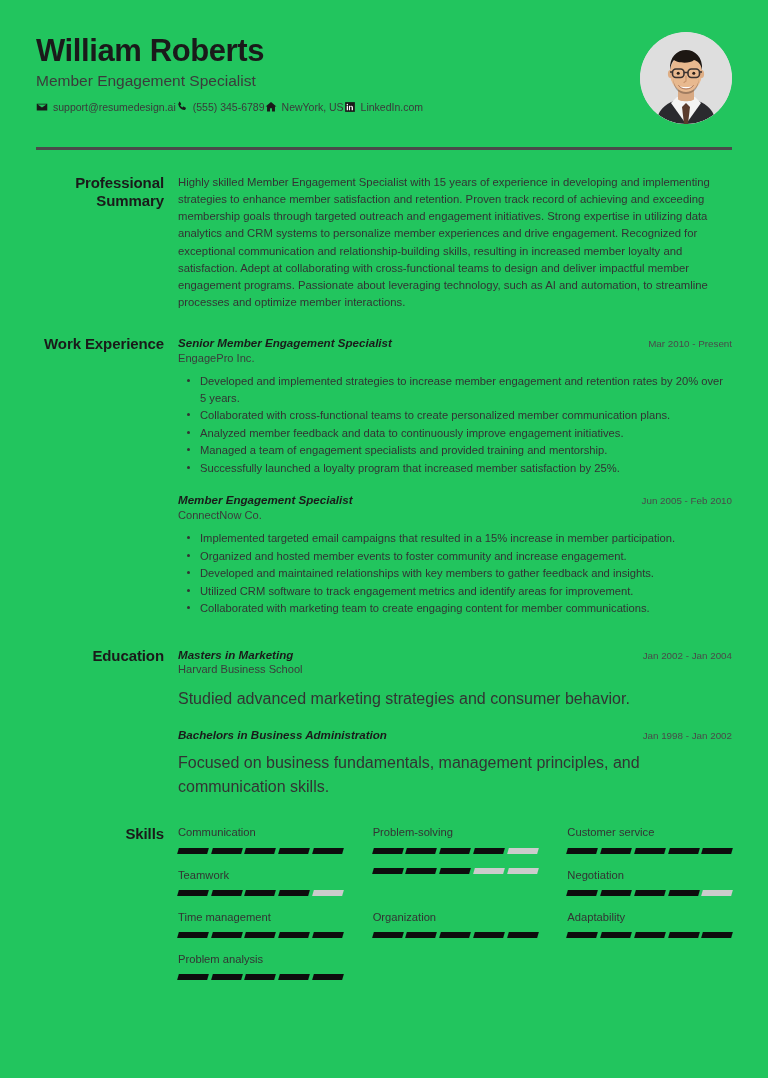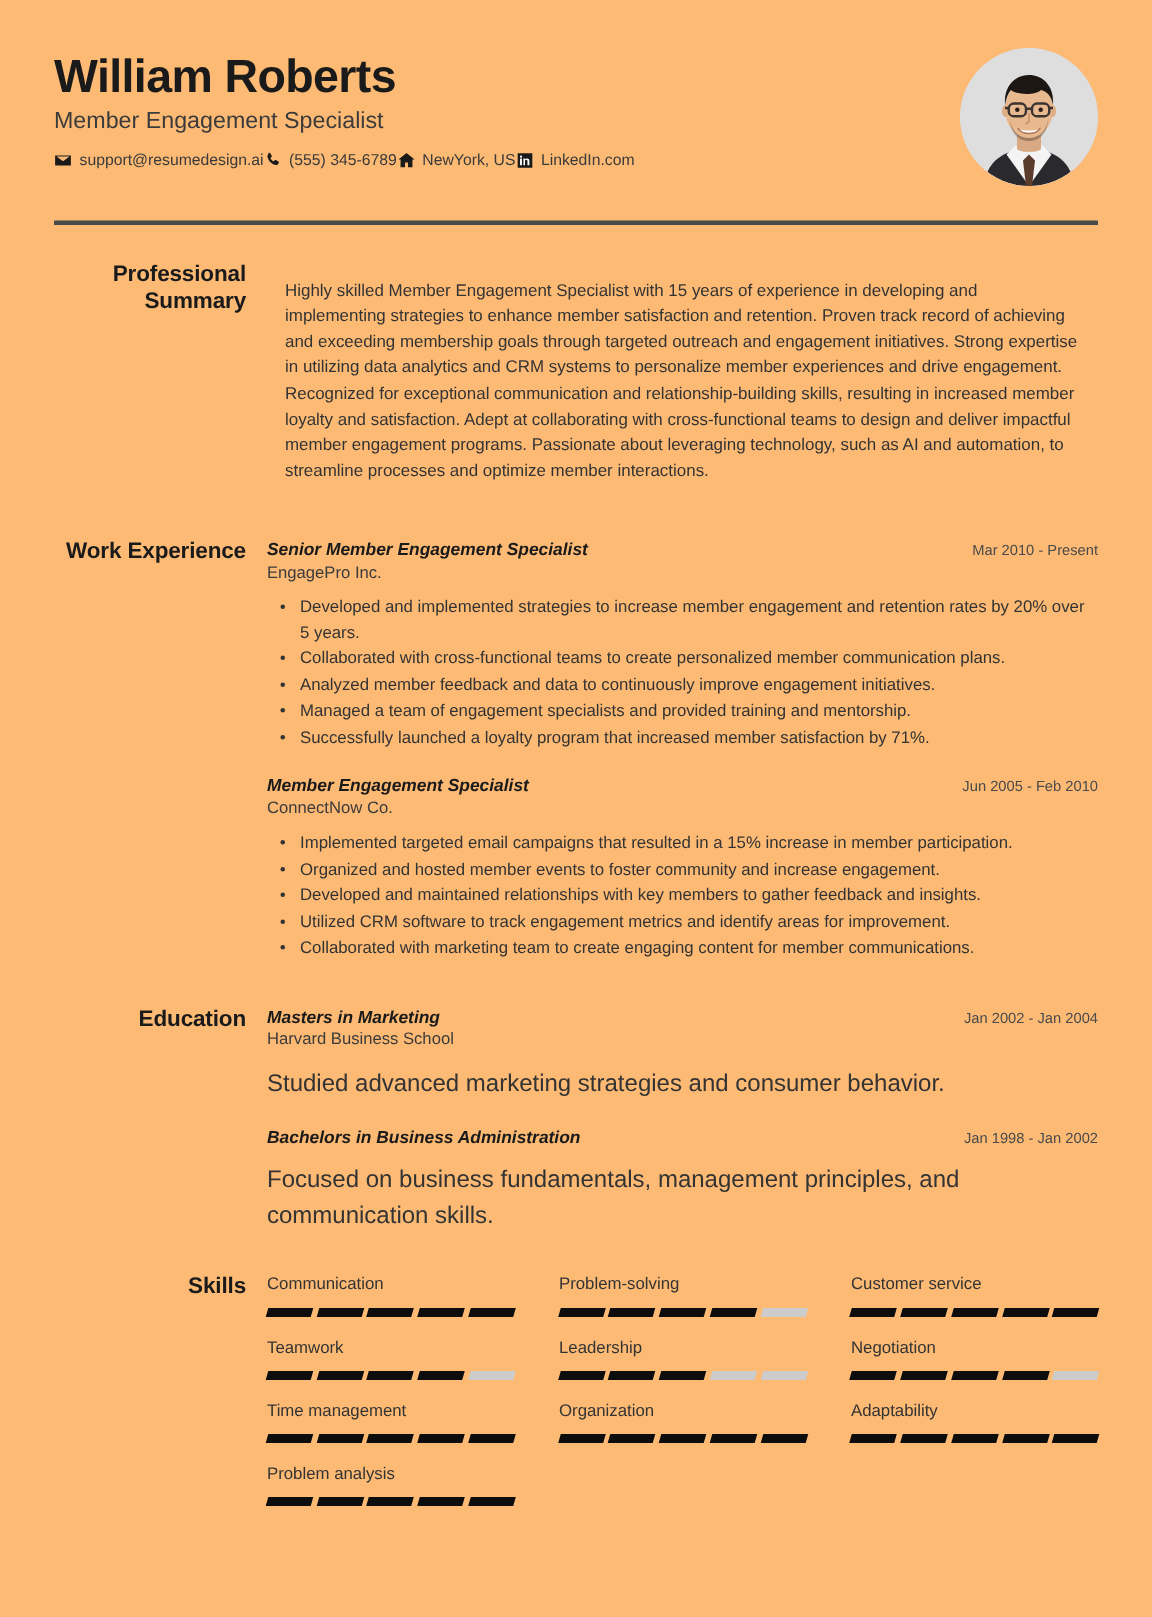--- a/index.html
+++ b/index.html
@@ -16,21 +16,21 @@
     color: #2b2b2b;
     -webkit-font-smoothing: antialiased;
   }
 
   .page {
     position: relative;
     width: 768px;
     height: 1078px;
     box-sizing: border-box;
     padding: 30px 36px 0 36px;
-    background: #fdba74;
+    background: #22c55e;
   }
 
   
   .header {
     position: relative;
     display: flex;
     align-items: flex-start;
     justify-content: space-between;
     min-height: 100px;
   }
@@ -127,21 +127,21 @@
   .section-body {
     flex: 1 1 auto;
     min-width: 0;
   }
 
   .summary-text {
     font-size: 11.3px;
     line-height: 1.52;
     color: #333333;
     text-align: left;
-    margin: 12px;
+    margin: 0;
   }
 
   
   .entry { margin-bottom: 6px; }
   .entry + .entry { margin-top: 16px; }
   .entry-head {
     display: flex;
     align-items: baseline;
     justify-content: space-between;
     gap: 12px;
@@ -340,21 +340,21 @@
         <div class="entry-head">
           <div class="entry-role">Senior Member Engagement Specialist</div>
           <div class="entry-date">Mar 2010 - Present</div>
         </div>
         <div class="entry-org">EngagePro Inc.</div>
         <ul class="bullets">
           <li>Developed and implemented strategies to increase member engagement and retention rates by 20% over 5 years.</li>
           <li>Collaborated with cross-functional teams to create personalized member communication plans.</li>
           <li>Analyzed member feedback and data to continuously improve engagement initiatives.</li>
           <li>Managed a team of engagement specialists and provided training and mentorship.</li>
-          <li>Successfully launched a loyalty program that increased member satisfaction by 71%.</li>
+          <li>Successfully launched a loyalty program that increased member satisfaction by 25%.</li>
         </ul>
       </div>
 
       <div class="entry">
         <div class="entry-head">
           <div class="entry-role">Member Engagement Specialist</div>
           <div class="entry-date">Jun 2005 - Feb 2010</div>
         </div>
         <div class="entry-org">ConnectNow Co.</div>
         <ul class="bullets">
@@ -431,21 +431,20 @@
             <div class="skill-name">Teamwork</div>
             <div class="skill-bar">
               <span class="skill-seg on"></span>
               <span class="skill-seg on"></span>
               <span class="skill-seg on"></span>
               <span class="skill-seg on"></span>
               <span class="skill-seg"></span>
             </div>
           </div>
           <div class="skill">
-            <div class="skill-name">Leadership</div>
             <div class="skill-bar">
               <span class="skill-seg on"></span>
               <span class="skill-seg on"></span>
               <span class="skill-seg on"></span>
               <span class="skill-seg"></span>
               <span class="skill-seg"></span>
             </div>
           </div>
           <div class="skill">
             <div class="skill-name">Negotiation</div>

